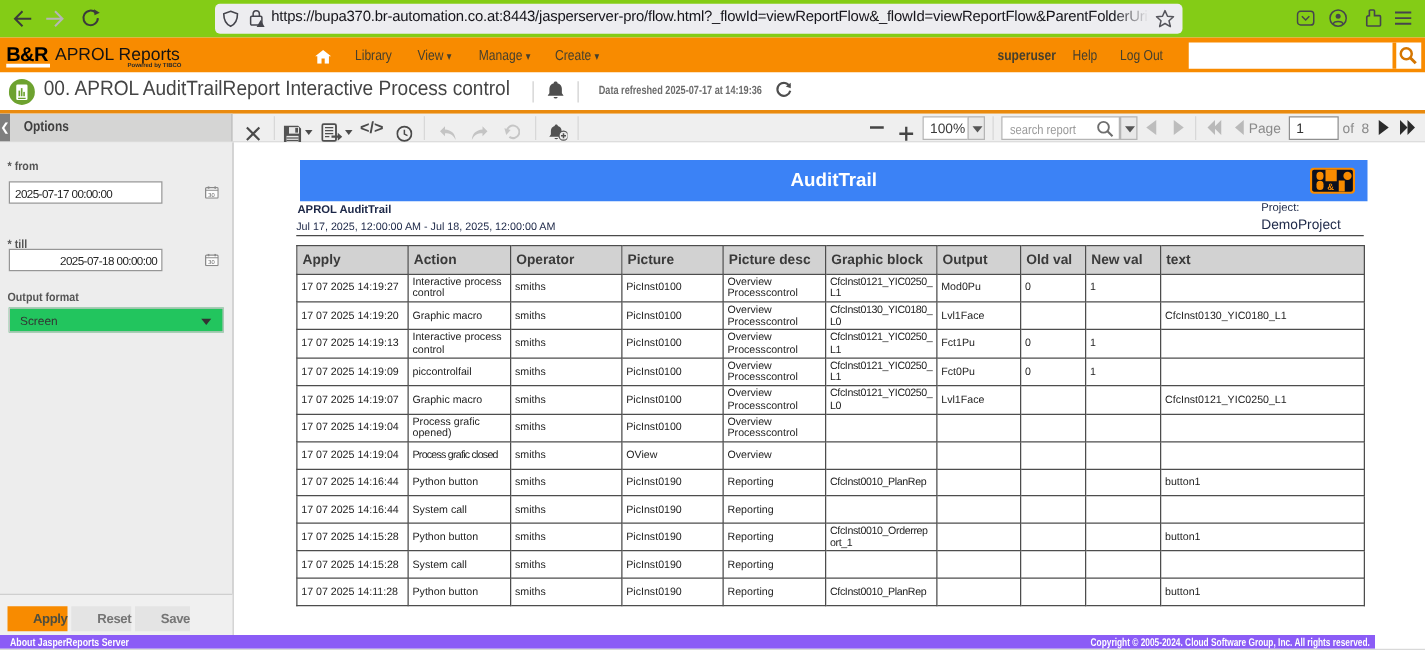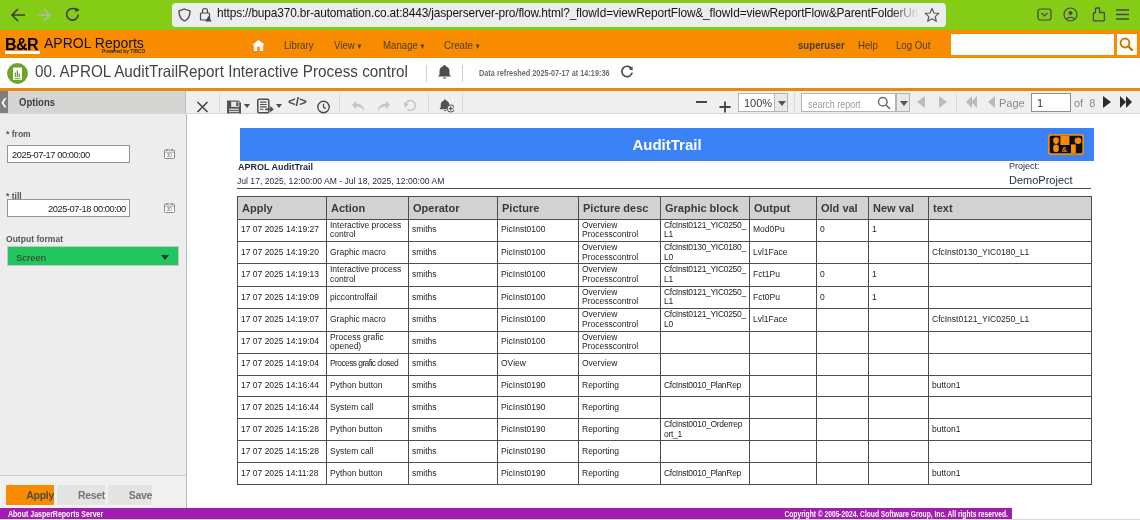--- a/index.html
+++ b/index.html
@@ -60,21 +60,21 @@
 
 
 #rtable { position:absolute; left:50px; top:82px; border-collapse:collapse; table-layout:fixed; width:854px; font-size:8.5px; color:#1d1d1d; }
 #rtable td, #rtable th { border:1px solid #4d4d4d; padding:1px 2px 1px 3px; overflow:hidden; vertical-align:middle; text-align:left; word-wrap:break-word; }
 #rtable th { background:#d2d2d2; font-size:11px; color:#3a3a3a; height:22.5px; font-weight:bold; white-space:nowrap; padding-left:4px; }
 #rtable td { height:21.7px; line-height:9.7px; }
 #rtable td.t1 { white-space:nowrap; }
 #rtable td.gb { letter-spacing:-0.3px; }
 
 
-#footer { position:absolute; left:0; top:508px; width:1012px; height:11px; background:#a21caf; }
+#footer { position:absolute; left:0; top:508px; width:1100px; height:11px; background:#8b5cf6; }
 #footer .ltxt { position:absolute; left:8px; top:1px; font-size:9px; font-weight:bold; color:#fff; transform:scaleX(0.78); transform-origin:0 50%; white-space:nowrap; }
 #footer .rtxt { position:absolute; right:4px; top:1px; font-size:9px; font-weight:bold; color:#fff; transform:scaleX(0.74); transform-origin:100% 50%; white-space:nowrap; }
 #belowfooter { position:absolute; left:0; top:519px; width:1140px; height:1px; background:#d9d9d9; }
 </style>
 </head>
 <body>
 <div id="page">
 
   <div id="chrome">
     <svg class="abs" style="left:10px;top:8px;" width="16" height="14" viewBox="0 0 16 14">

